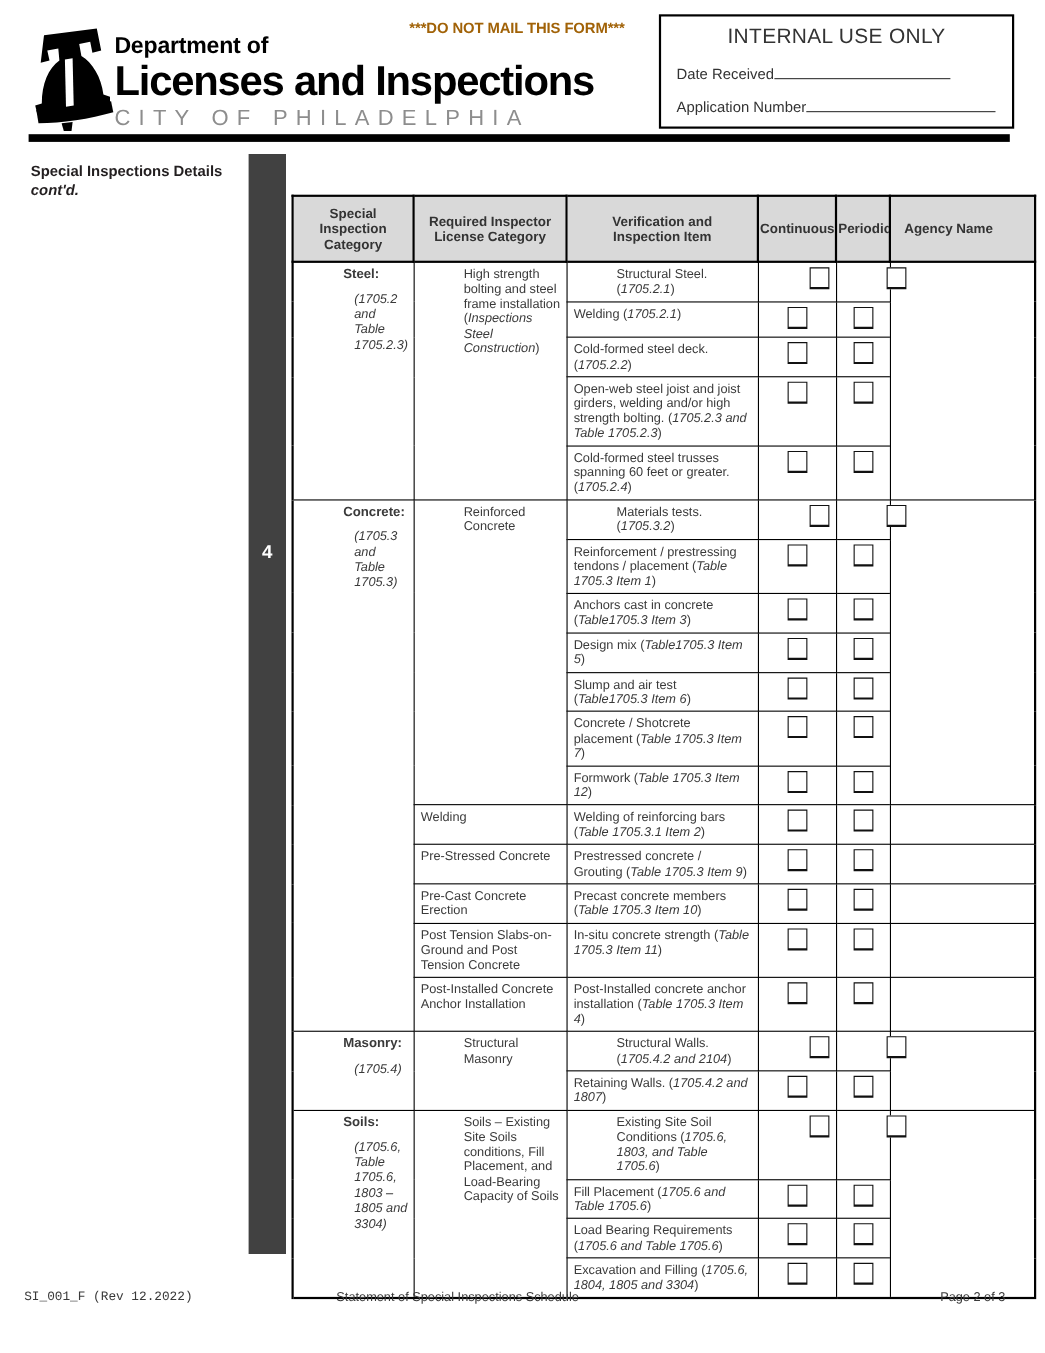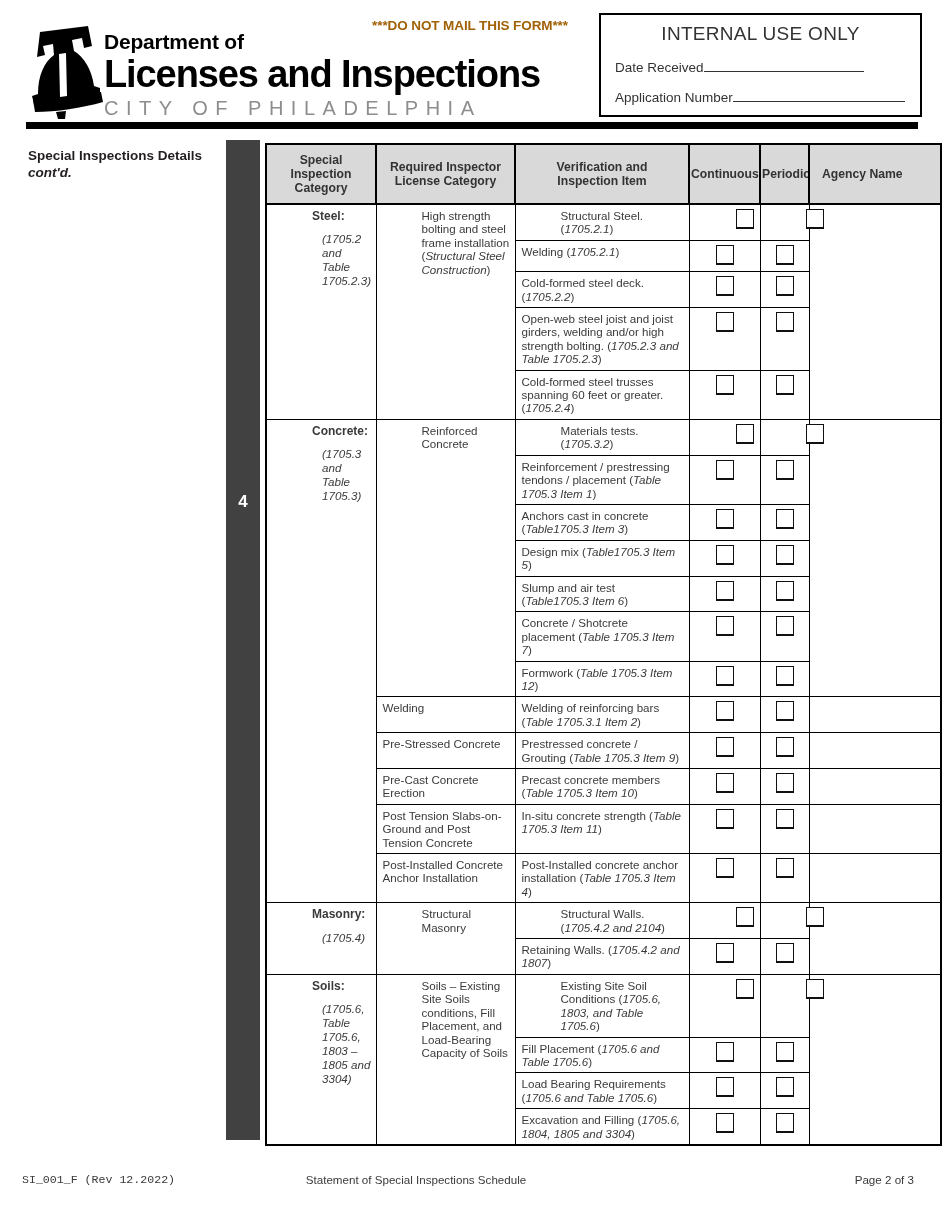--- a/index.html
+++ b/index.html
@@ -159,21 +159,21 @@
     color: #333;
     height: 60px;
     padding: 3px 1px;
     overflow: hidden;
     white-space: nowrap;
   }
   #ins-table thead th.wrapped { white-space: normal; }
   #ins-table thead th.agency { text-align: left; padding-left: 12px; }
 
   
-  #ins-table { border: 2px solid #000; }
+  #ins-table { border: 2px solid #000; margin-top: 34px; }
   #ins-table tbody tr td.colA { border-left: 2px solid #000; }
   #ins-table tbody tr td.colF { border-right: 2px solid #000; }
   #ins-table tbody tr.lastrow td { border-bottom: 2px solid #000; }
   #ins-table tbody tr.group-top td { border-top: 1.6px solid #000; padding-left: 45px; }
 
   td.cat {
     font-weight: normal;
   }
   td.cat .cat-name {
     font-weight: bold;
@@ -288,21 +288,21 @@
         <span>Inspection Item</span>
       </th>
       <th>Continuous</th>
       <th>Periodic</th>
       <th class="agency">Agency Name</th>
     </tr>
   </thead>
   <tbody id="table-body">
       <tr class="group-top">
         <td class="cat colA" rowspan="5"><span class="cat-name">Steel:</span><span class="cat-ref">(1705.2 and Table<br>1705.2.3)</span></td>
-        <td class="lic" rowspan="5">High strength bolting and steel frame installation (<em class="ital">Structural Steel Construction</em>)</td>
+        <td class="lic" rowspan="5">High strength bolting and steel frame installation (<em class="ital">Inspections Steel Construction</em>)</td>
         <td class="item">Structural Steel. (<em class="ital">1705.2.1</em>)</td>
         <td class="cb"><span class="checkbox"></span></td>
         <td class="cb"><span class="checkbox"></span></td>
         <td class="agency-cell colF" rowspan="5">&nbsp;</td>
       </tr>
       <tr>
         <td class="item">Welding (<em class="ital">1705.2.1</em>)</td>
         <td class="cb"><span class="checkbox"></span></td>
         <td class="cb"><span class="checkbox"></span></td>
       </tr>

